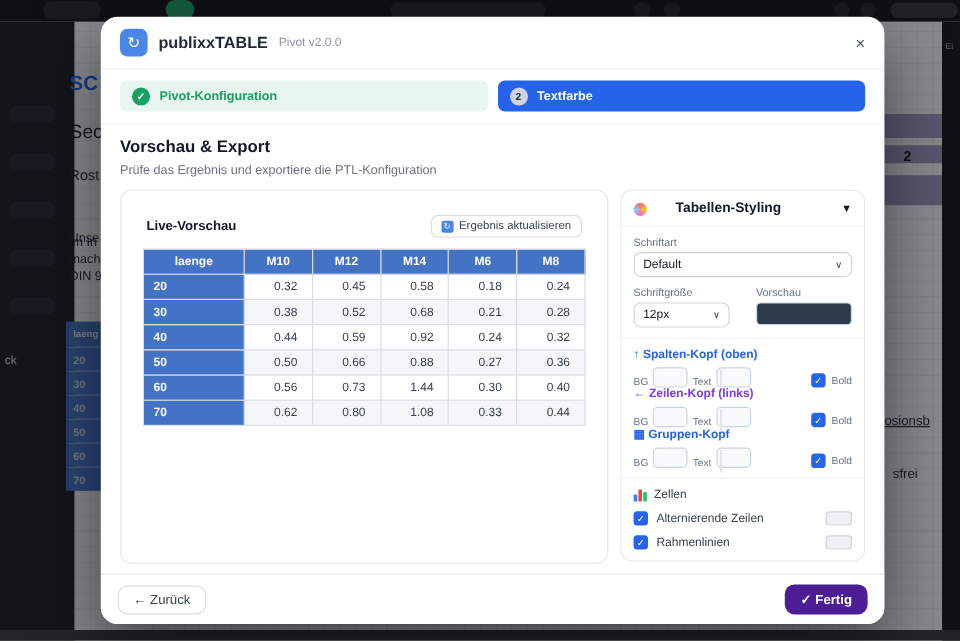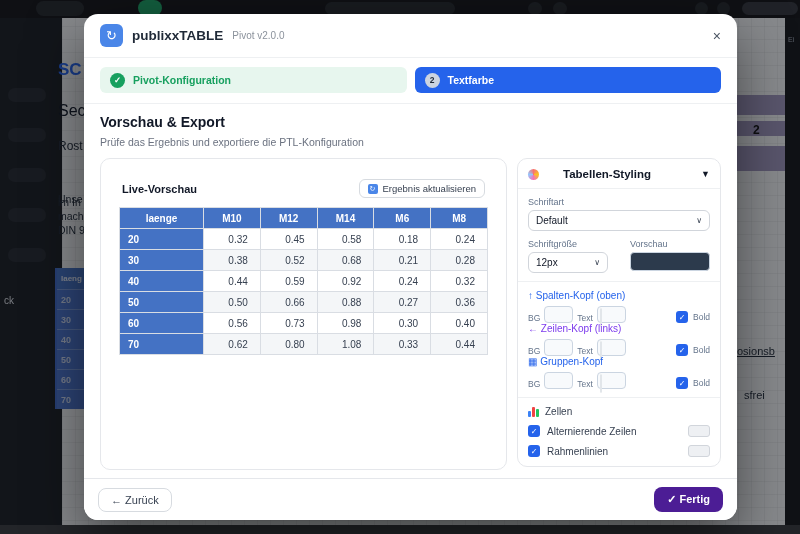--- a/index.html
+++ b/index.html
@@ -81,21 +81,21 @@
   .collapse-icon { margin-left:auto; font-size:9px; color:#111827; cursor:pointer; }
   .divider { border-top:1px solid #eef0f2; margin:8px -10px; }
   .fld-label { font-size:9px; color:#64748b; }
   .select { margin-top:3px; border:1px solid #d1d5db; border-radius:6px; height:21px; display:flex; align-items:center;
     padding:0 7px; font-size:10px; color:#111827; cursor:pointer; background:#fff; }
   .select .chev { margin-left:auto; font-size:8px; color:#374151; }
   .two-col { display:flex; gap:22px; margin-top:8px; }
   .two-col > div { flex:1; min-width:0; }
   .color-big { margin-top:3px; height:19px; border:1px solid #cbd5e1; border-radius:4px; background:#2c3a4c; cursor:pointer; }
 
-  .sec-label { font-size:10px; font-weight:normal; margin-top:0; }
+  .sec-label { font-size:10px; font-weight:bold; margin-top:0; }
   .sec-blue { color:#2563eb; } .sec-purple { color:#7c3aed; }
   .sec-row { display:flex; align-items:flex-end; gap:4px; margin-top:5px; }
   .tiny-label { font-size:8.5px; color:#64748b; }
   .swatch-btn { width:29px; height:17px; border:1px solid #cbd5e1; border-radius:4px; background:#f8fafc; padding:2px; cursor:pointer; }
   .swatch-btn .fill { width:100%; height:100%; border-radius:2px; }
   .fill-blue { background:#3a66c4; } .fill-white { background:#fff; border:1px solid #e2e6ea; }
   .checkbox { width:12px; height:12px; border-radius:3px; background:#2563eb; color:#fff; display:flex;
     align-items:center; justify-content:center; font-size:8px; cursor:pointer; flex:0 0 auto; }
   .checkbox::after { content:"✓"; }
   .bold-wrap { margin-left:auto; display:flex; align-items:center; gap:5px; }
@@ -246,21 +246,21 @@
               <td>0.50</td>
               <td>0.66</td>
               <td>0.88</td>
               <td>0.27</td>
               <td>0.36</td>
             </tr>
             <tr>
               <th>60</th>
               <td>0.56</td>
               <td>0.73</td>
-              <td>0.98</td>
+              <td>1.44</td>
               <td>0.30</td>
               <td>0.40</td>
             </tr>
             <tr>
               <th>70</th>
               <td>0.62</td>
               <td>0.80</td>
               <td>1.08</td>
               <td>0.33</td>
               <td>0.44</td>

